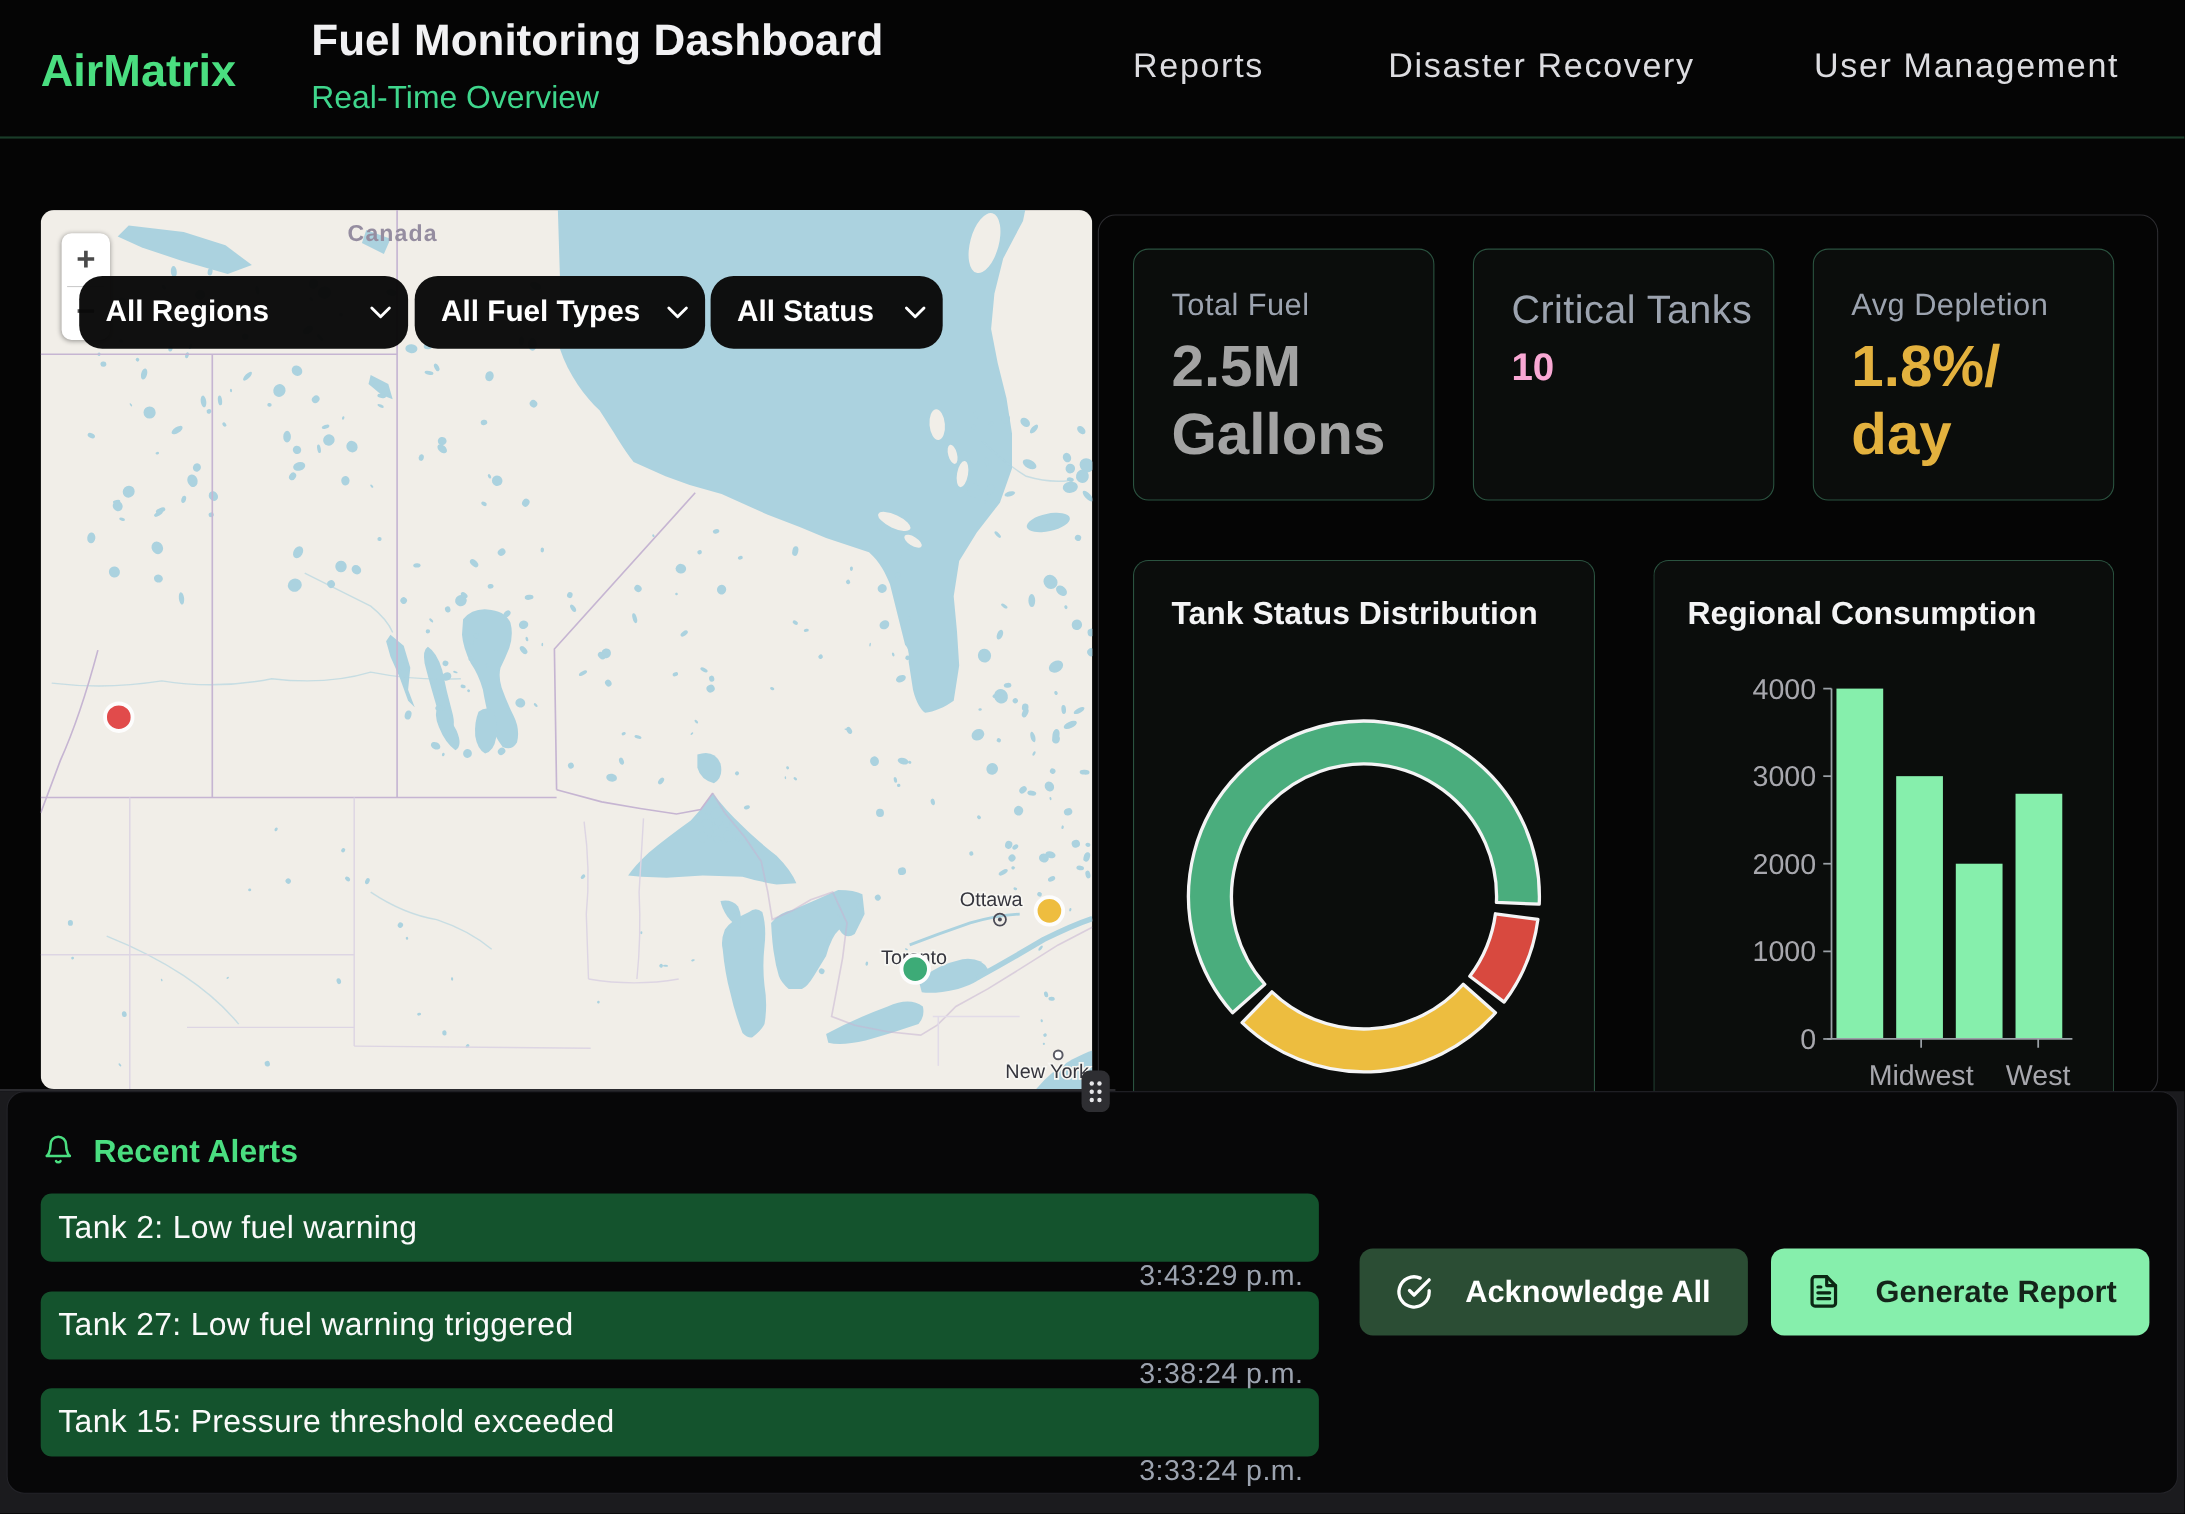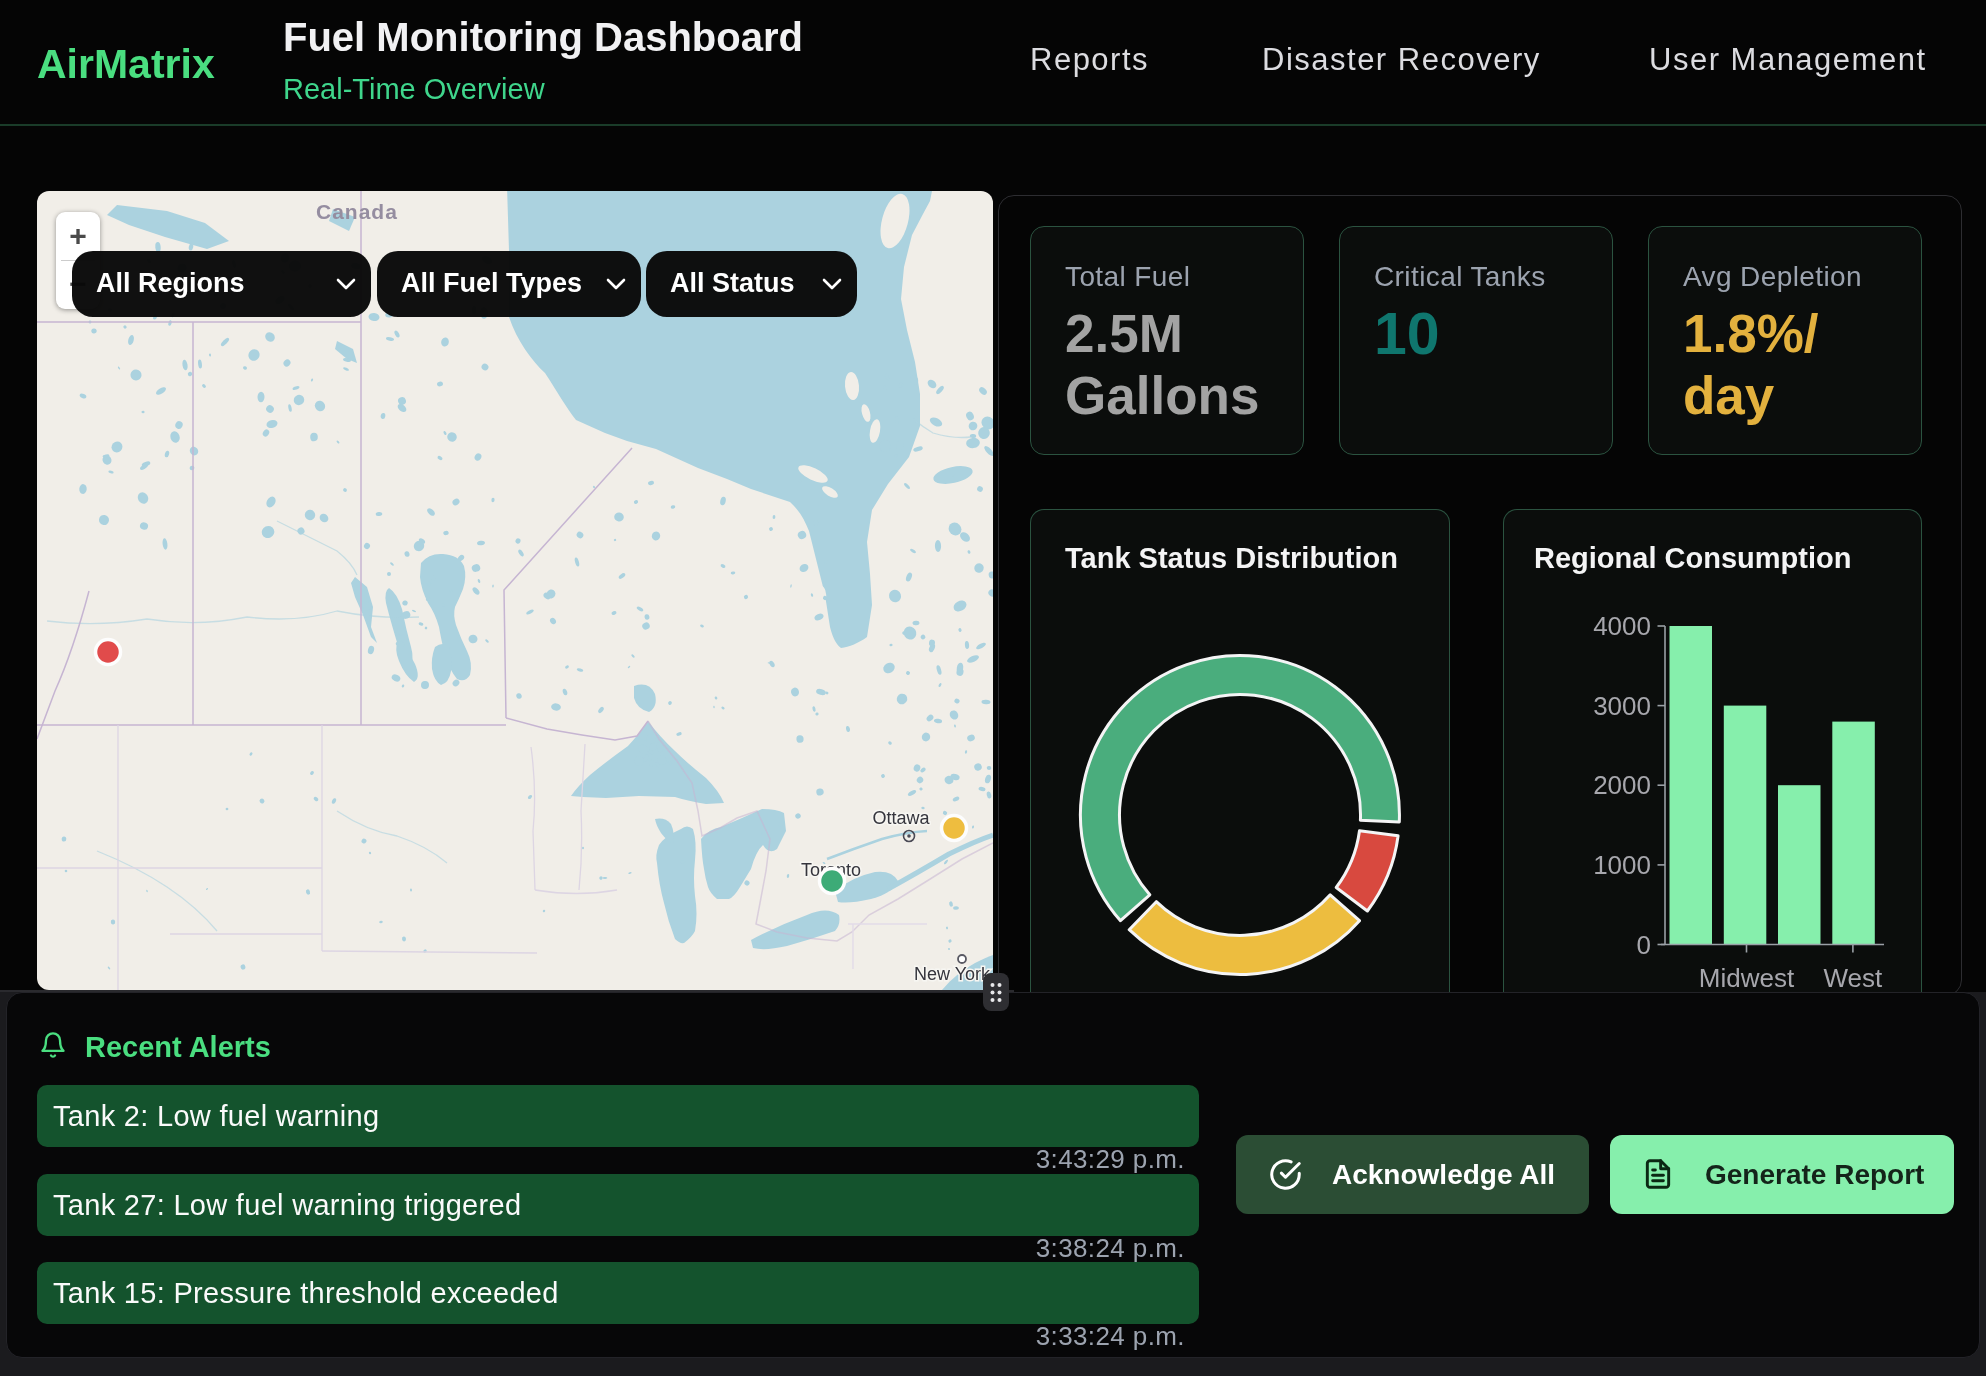--- a/index.html
+++ b/index.html
@@ -459,22 +459,22 @@
     </svg></div>
 <div class="drop" style="left:646px;width:211px">All Status<svg width="22" height="14" viewBox="0 0 22 14" fill="none" stroke="#ffffff" stroke-width="2.6" stroke-linecap="round" stroke-linejoin="round" style="position:absolute;right:14px;top:26px">
       <polyline points="3 3 11 11 19 3"></polyline>
     </svg></div>
 
 <div class="card" style="left:1030px;top:226px;width:274px;height:229px"></div>
 <div class="card" style="left:1339px;top:226px;width:274px;height:229px"></div>
 <div class="card" style="left:1648px;top:226px;width:274px;height:229px"></div>
 <div class="abs" style="left:1065px;top:261px;font-size:28px;letter-spacing:0.4px;color:#9ca3af">Total Fuel</div>
 <div class="abs" style="left:1065px;top:303px;font-size:53px;font-weight:700;color:#a3a3a3;line-height:62px">2.5M<br>Gallons</div>
-<div class="abs" style="left:1374px;top:261px;font-size:28px;letter-spacing:0.4px;color:#9ca3af">Critical Tanks</div>
-<div class="abs" style="left:1374px;top:303px;font-size:59px;font-weight:700;color:#0f766e;line-height:62px">10</div>
+<div class="abs" style="left:1374px;top:261px;font-size:36px;letter-spacing:0.4px;color:#9ca3af">Critical Tanks</div>
+<div class="abs" style="left:1374px;top:303px;font-size:35px;font-weight:700;color:#f9a8d4;line-height:62px">10</div>
 <div class="abs" style="left:1683px;top:261px;font-size:28px;letter-spacing:0.4px;color:#9ca3af">Avg Depletion</div>
 <div class="abs" style="left:1683px;top:303px;font-size:53px;font-weight:700;color:#e3b13e;line-height:62px">1.8%/<br>day</div>
 
 <div class="card" style="left:1030px;top:509px;width:420px;height:487px;border-radius:14px 14px 0 0;border-bottom:none"></div>
 <div class="card" style="left:1503px;top:509px;width:419px;height:487px;border-radius:14px 14px 0 0;border-bottom:none"></div>
 <div class="abs" style="left:1065px;top:542px;font-size:29px;font-weight:700;color:#f4f4f5">Tank Status Distribution</div>
 <div class="abs" style="left:1534px;top:542px;font-size:29px;font-weight:700;color:#f4f4f5">Regional Consumption</div>
 <svg style="position:absolute;left:1070px;top:645px" width="340" height="340" viewBox="-170 -170 340 340">
     <path d="M-119.5,105.7 A159.5,159.5 0 1 1 159.3,7.0 L120.4,5.3 A120.5,120.5 0 1 0 -90.2,79.8 Z" fill="#4aad7d" stroke="#f4f4f5" stroke-width="3" stroke-linejoin="round"></path>
     <path d="M158.1,20.8 A159.5,159.5 0 0 1 127.4,96.0 L96.2,72.5 A120.5,120.5 0 0 0 119.5,15.7 Z" fill="#d8493f" stroke="#f4f4f5" stroke-width="3" stroke-linejoin="round"></path>

